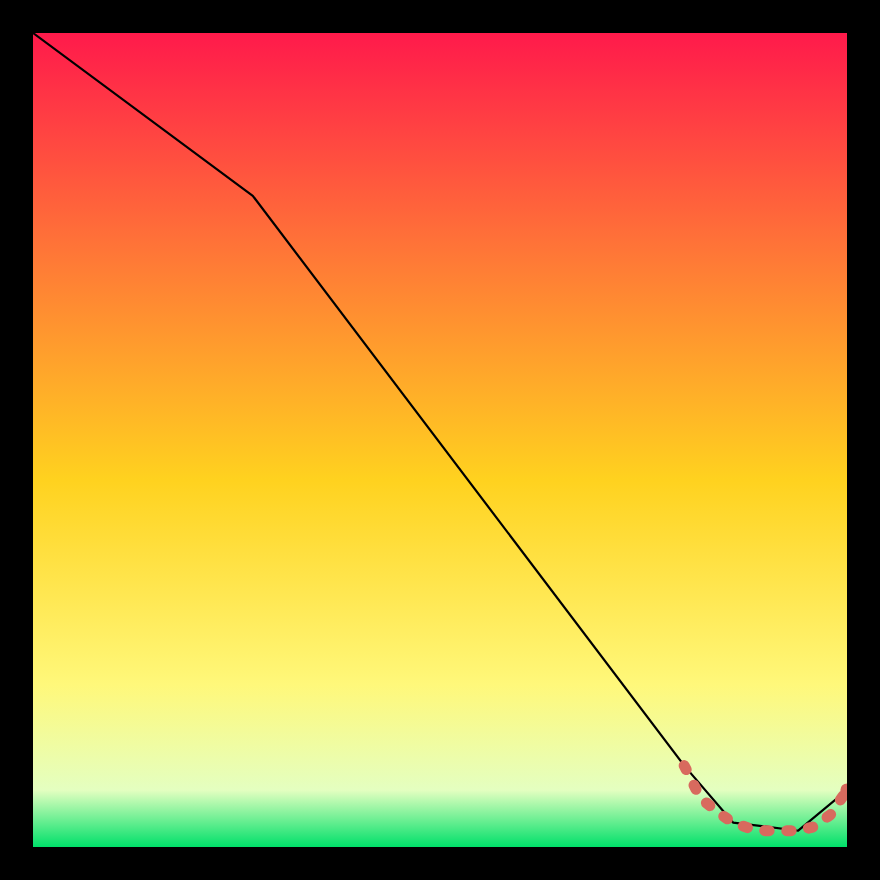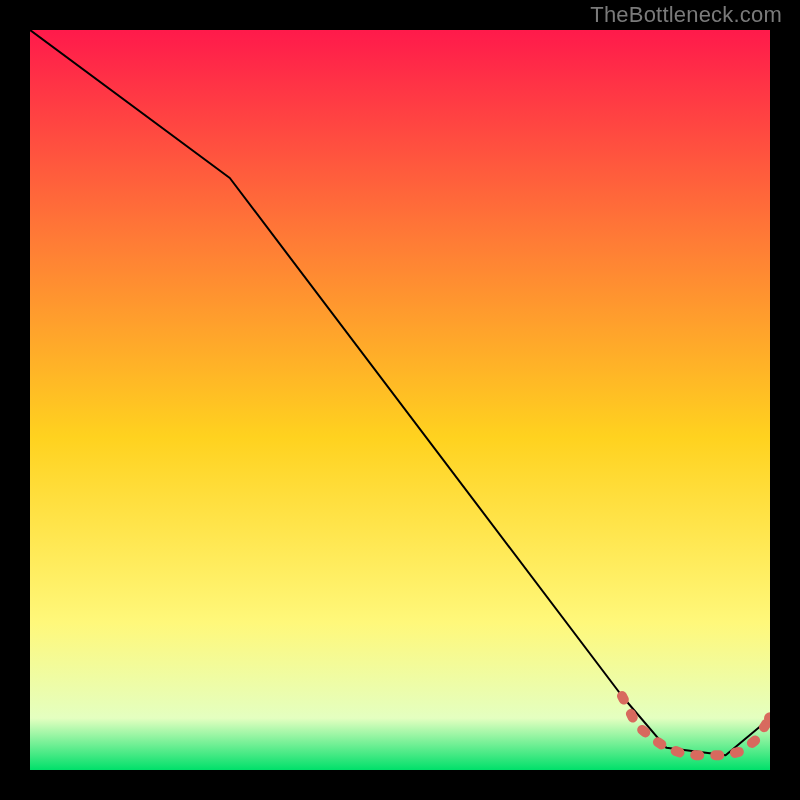--- a/index.html
+++ b/index.html
@@ -32,21 +32,20 @@
     top: 30px;
     width: 740px;
     height: 740px;
   }
   svg { display: block; }
 </style>
 </head>
 <body>
 
 <div class="frame">
-  <div class="watermark">TheBottleneck.com</div>
   <div class="plot">
     <svg id="chart-svg" width="740" height="740" viewBox="0 0 740 740">
       <defs>
         <linearGradient id="bg-grad" x1="0" y1="0" x2="0" y2="1">
           <stop id="g0" offset="0%" stop-color="#ff1a4b"></stop>
           <stop id="g1" offset="28%" stop-color="#ff7a36"></stop>
           <stop id="g2" offset="55%" stop-color="#ffd21f"></stop>
           <stop id="g3" offset="80%" stop-color="#fff87a"></stop>
           <stop id="g4" offset="93%" stop-color="#e4ffc0"></stop>
           <stop id="g5" offset="100%" stop-color="#00e06a"></stop>

